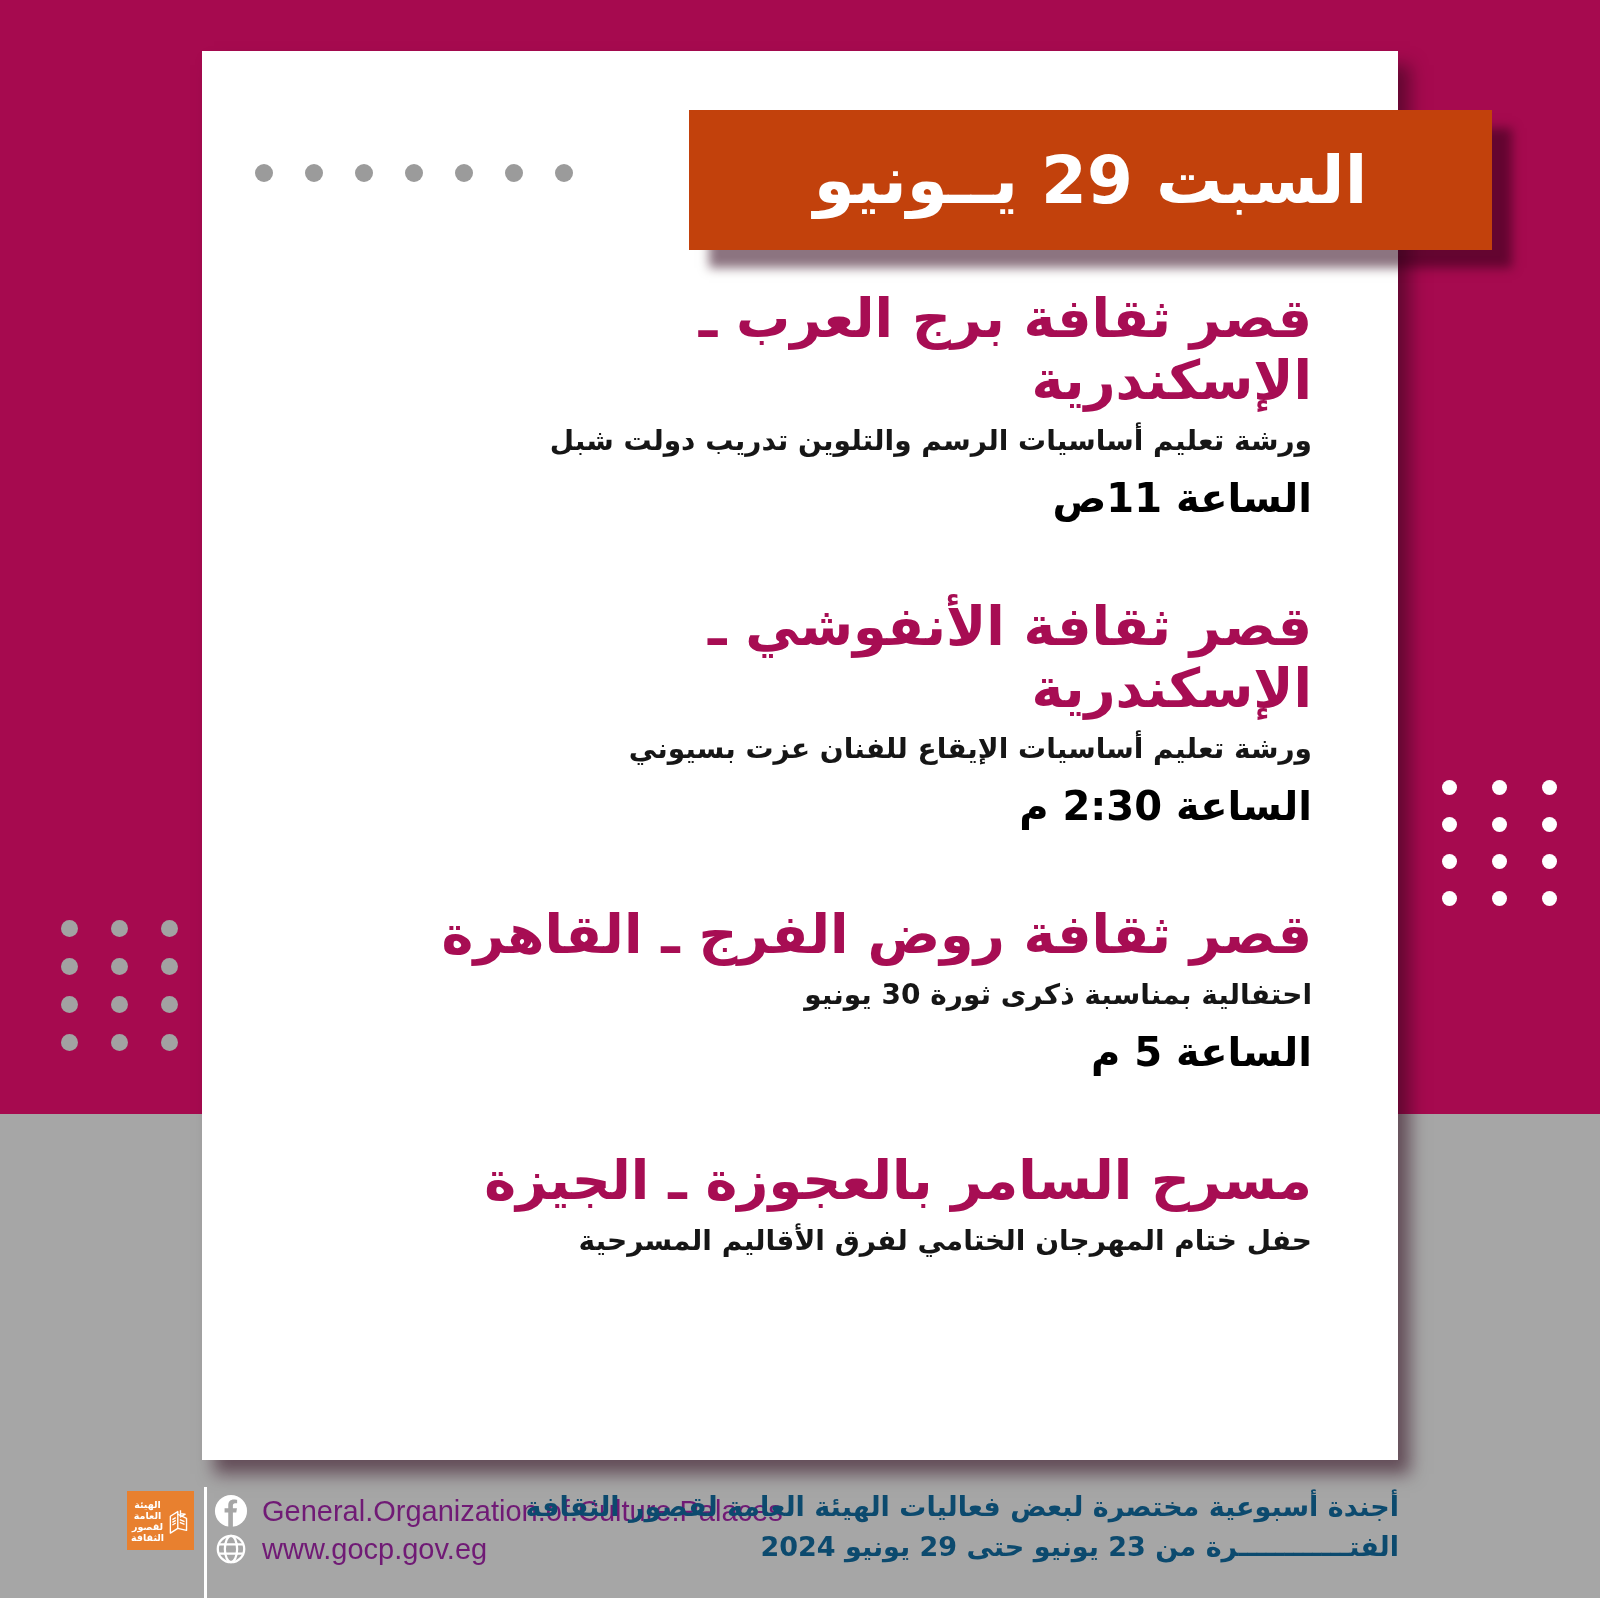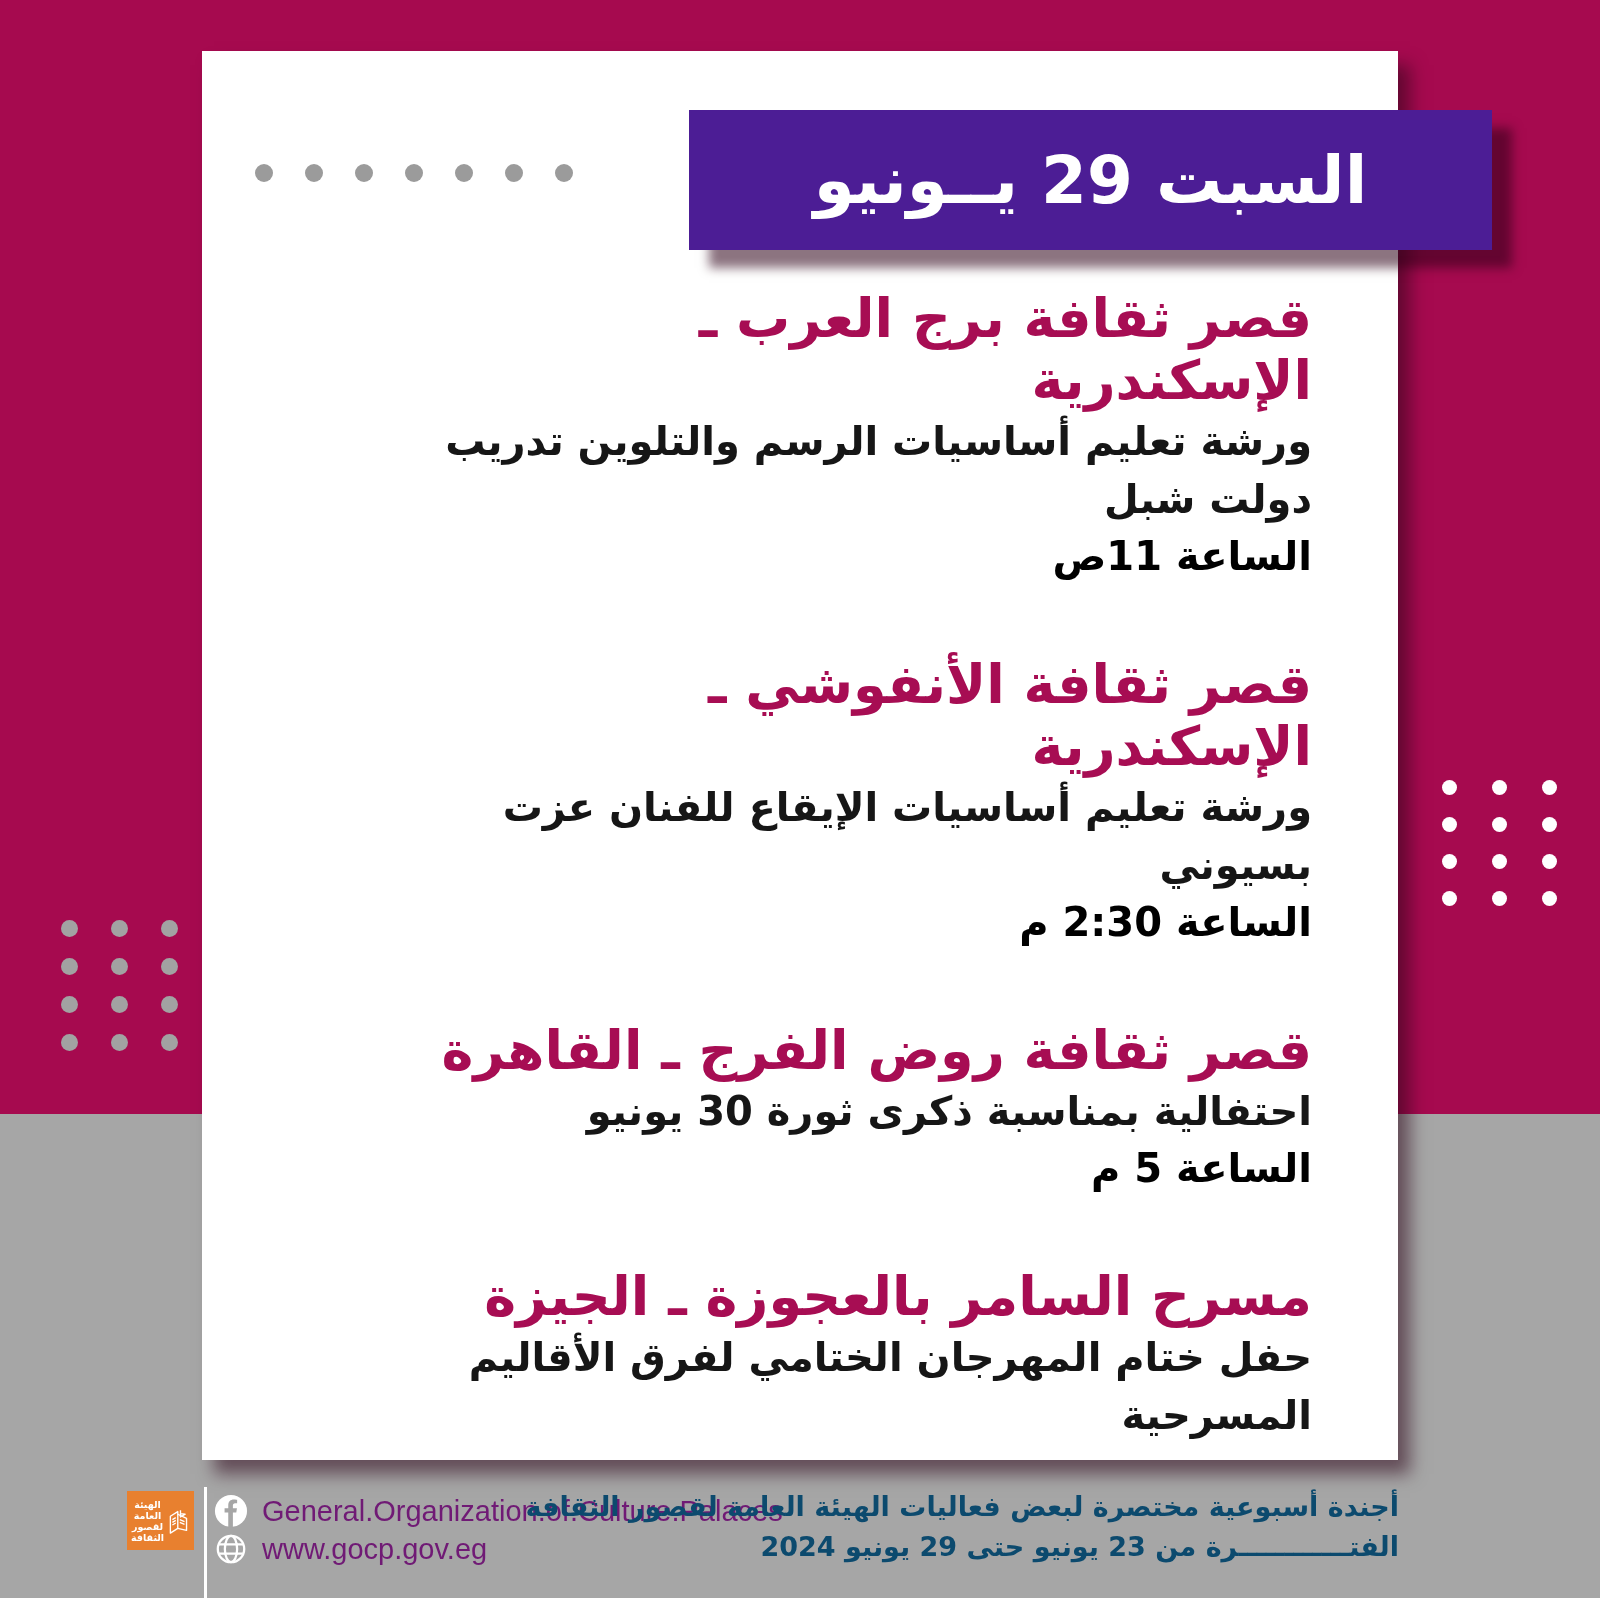--- a/index.html
+++ b/index.html
@@ -18,30 +18,30 @@
   .dot { border-radius:50%; }
   .dots-row .dot { width:18px; height:18px; background:#9B9B9B; }
 
   .grid-dots { position:absolute; display:grid; grid-template-columns:repeat(3,auto); }
   .grid-right { left:1442px; top:780px; gap:22px 35px; }
   .grid-right .dot { width:15px; height:15px; background:#ffffff; }
   .grid-left { left:61px; top:920px; gap:21px 33px; }
   .grid-left .dot { width:17px; height:17px; background:#A2A2A2; }
 
   
-  .banner { position:absolute; left:689px; top:110px; width:803px; height:140px; background:#4c1d95;
+  .banner { position:absolute; left:689px; top:110px; width:803px; height:140px; background:#c2410c;
             box-shadow:20px 18px 10px rgba(46,2,24,0.55);
             display:flex; align-items:center; justify-content:center; }
   .banner-title { color:#ffffff; font-size:66px; font-weight:bold; direction:rtl; white-space:nowrap; }
 
   
   .events { position:absolute; top:288px; right:288px; width:880px; direction:rtl; text-align:right; }
   .event { margin-bottom:70px; }
   .event-venue { color:#A70D53; font-size:54px; font-weight:bold; line-height:62px; }
-  .event-desc  { color:#161616; font-size:40px; font-weight:bold; line-height:58px; }
+  .event-desc  { color:#161616; font-size:28px; font-weight:bold; line-height:58px; }
   .event-time  { color:#000000; font-size:40px; font-weight:bold; line-height:56px; }
 
   
   .logo { position:absolute; left:127px; top:1491px; width:67px; height:59px; background:#E8802F;
           display:flex; align-items:center; justify-content:center; gap:3px; padding:4px; }
   .logo-text { display:flex; flex-direction:column; justify-content:center; text-align:center;
                color:#ffffff; font-size:9.5px; line-height:11px; font-weight:bold; direction:rtl; }
   .separator { position:absolute; left:204px; top:1487px; width:3px; height:111px; background:#ffffff; }
 
   .contact { position:absolute; left:214px; top:1492px; color:#ffffff; }

